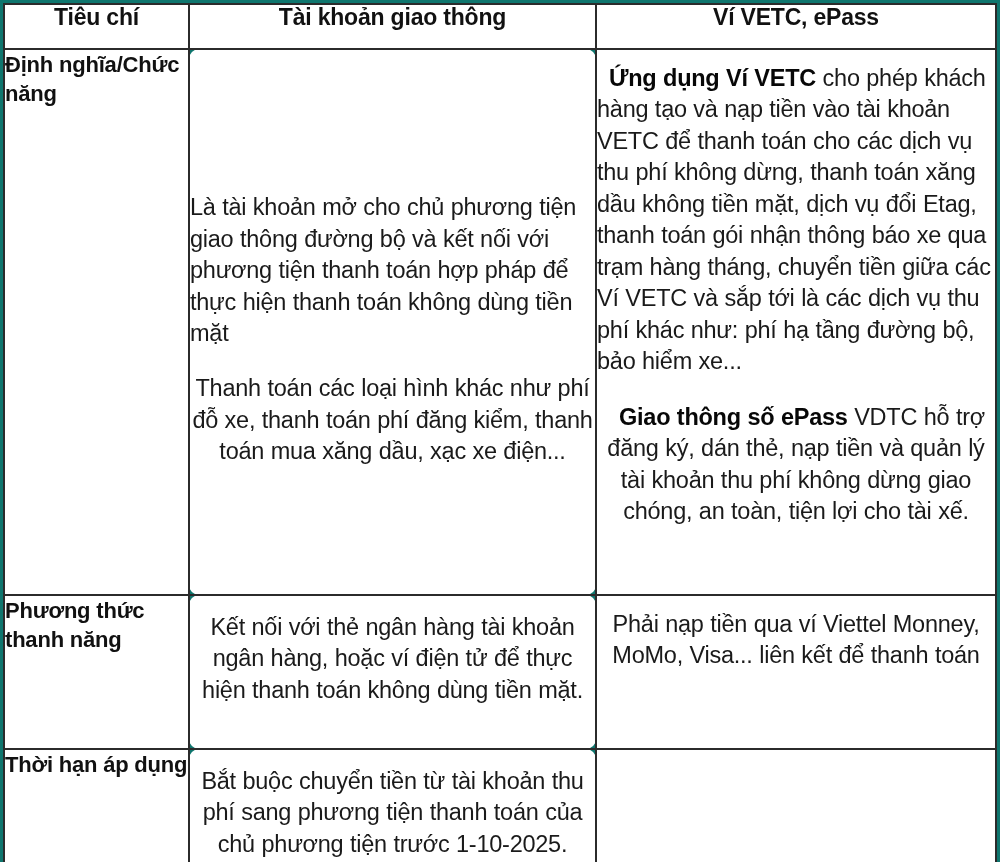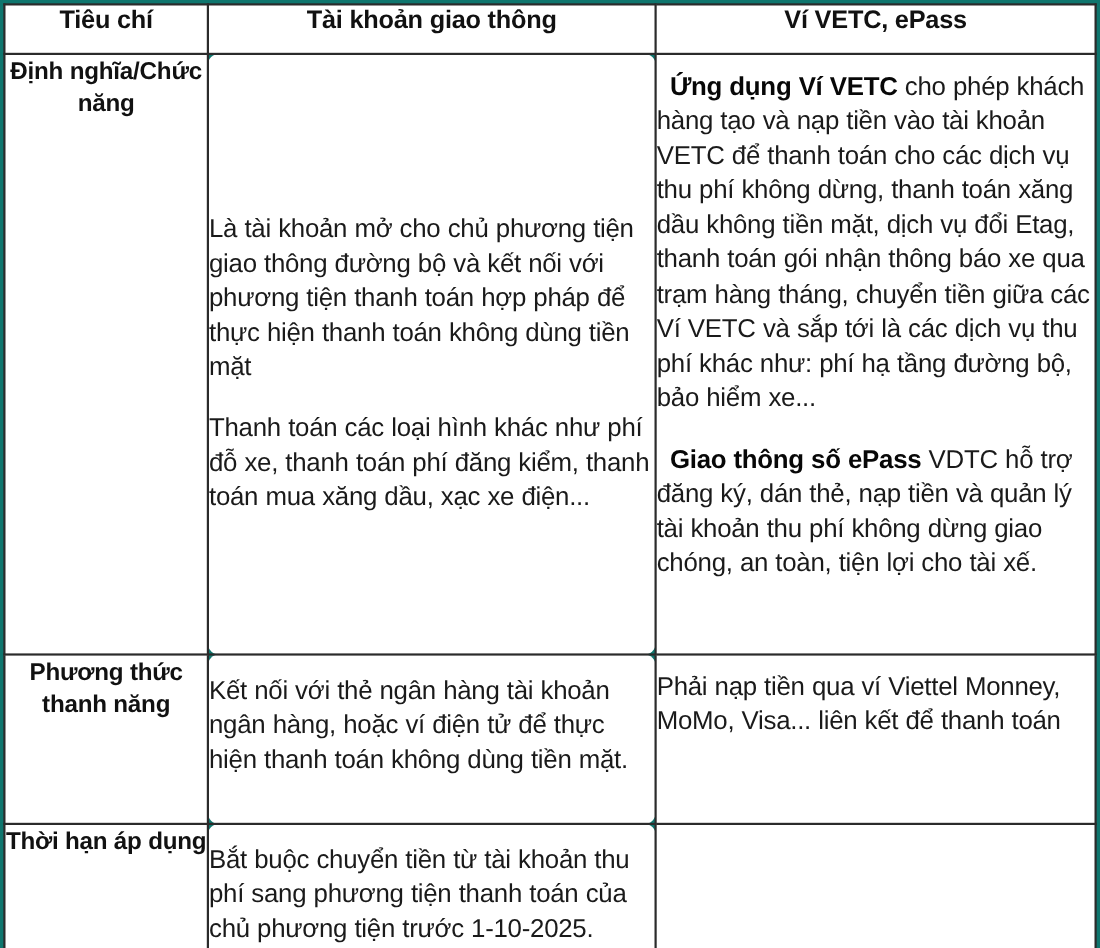--- a/index.html
+++ b/index.html
@@ -54,21 +54,21 @@
   .hd-txt {
     font-weight: bold;
     font-size: 23px;
     letter-spacing: -0.2px;
     line-height: 1.1;
     color: #111111;
   }
 
   
   td.crit {
-    text-align: center;
+    text-align: left;
     vertical-align: middle;
     padding: 6px 10px;
   }
   .crit-txt {
     font-weight: bold;
     font-size: 22px;
     line-height: 1.32;
     color: #111111;
     letter-spacing: -0.2px;
   }
@@ -85,21 +85,21 @@
 
   .para {
     font-size: 23.5px;
     line-height: 1.34;
     color: #1a1a1a;
     margin: 0 0 24px 0;
     letter-spacing: -0.25px;
     word-spacing: 0.3px;
   }
   .para:last-child { margin-bottom: 0; }
-  .para.tight { margin-bottom: 0; }
+  .para.tight { margin-bottom: 0; text-align: center; }
   .para b, .para .bold {
     font-weight: bold;
     color: #070707;
     margin-left: 12px;
   }
 
   
   tr.r-def   td { height: 528px; }
   tr.r-pay   td { height: 136px; }
   tr.r-term  td { height: 145px; }

